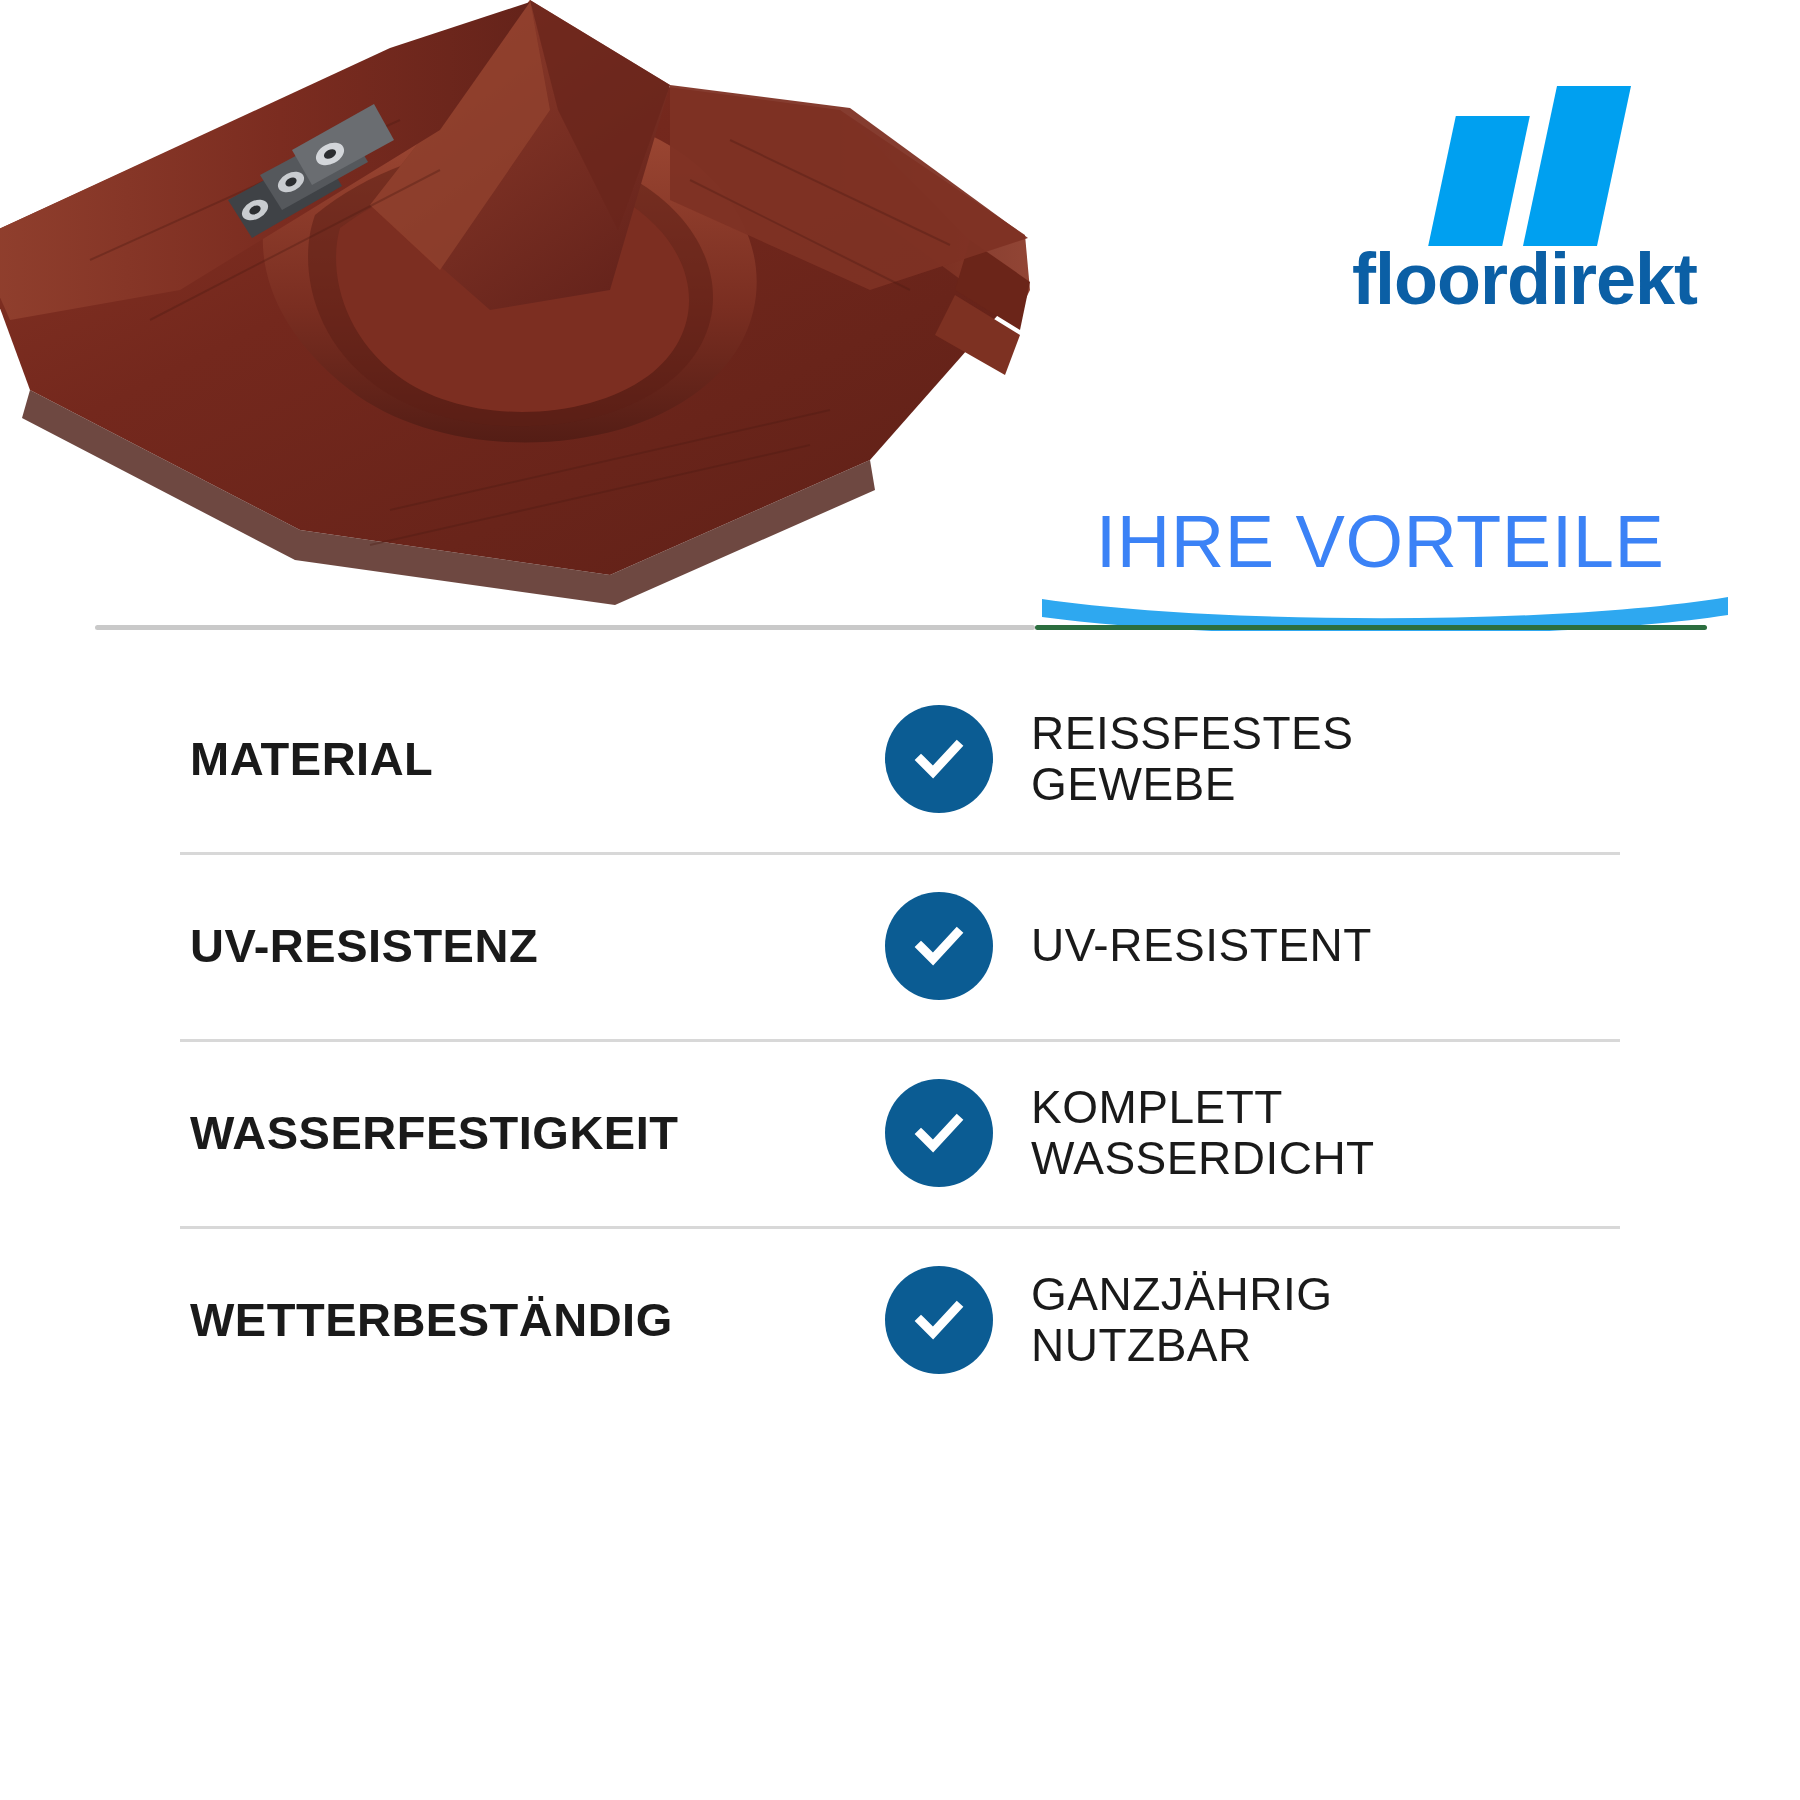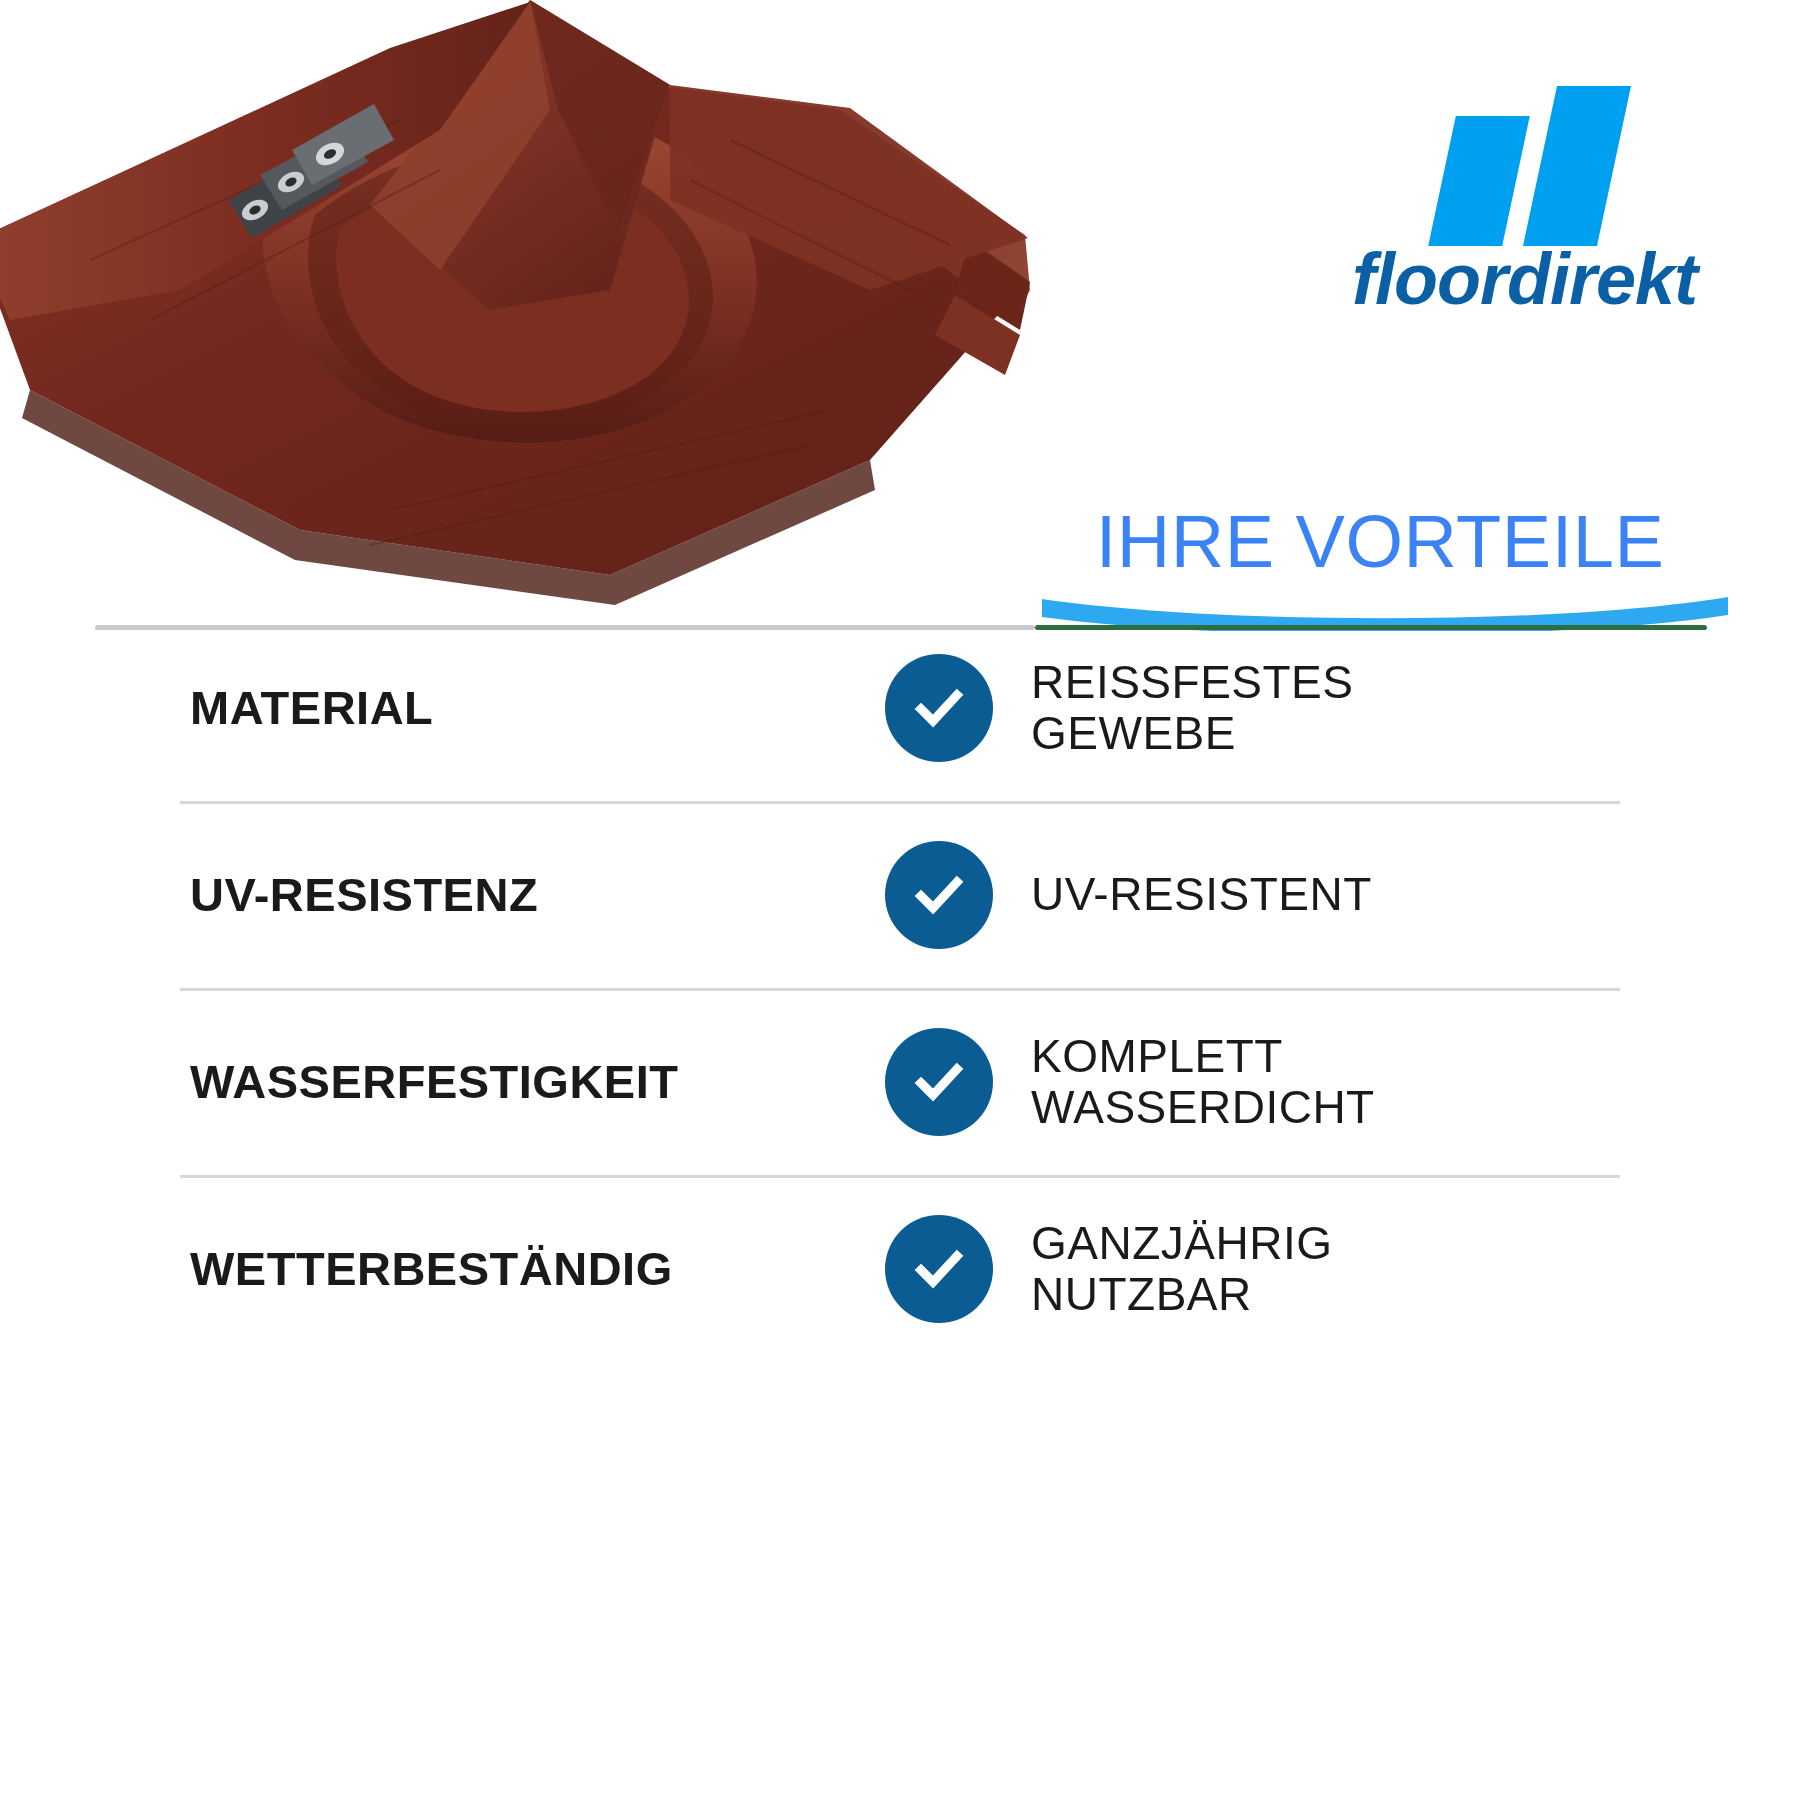--- a/index.html
+++ b/index.html
@@ -54,21 +54,20 @@
     transform: skewX(-12deg);
   }
   .logo-bar.b1 { left: 98px; }
   .logo-bar.b2 { left: 196px; top: 0; height: 160px; }
   .logo-text {
     position: absolute;
     left: 8px;
     top: 152px;
     font-size: 72px;
     font-weight: bold;
-    font-style: italic;
     color: #0B5FA5;
     letter-spacing: -1px;
     white-space: nowrap;
   }
 
   
   .headline-wrap {
     position: absolute;
     left: 1010px;
     top: 505px;
@@ -108,21 +107,21 @@
     width: 672px;
     height: 5px;
     background: #2c6e3f;
     border-radius: 3px;
   }
 
   
   .features {
     position: absolute;
     left: 0;
-    top: 614px;
+    top: 665px;
     width: 1800px;
   }
   .feature-row {
     position: relative;
     display: flex;
     align-items: center;
     height: 187px;
     padding: 0 95px;
     box-sizing: border-box;
   }

